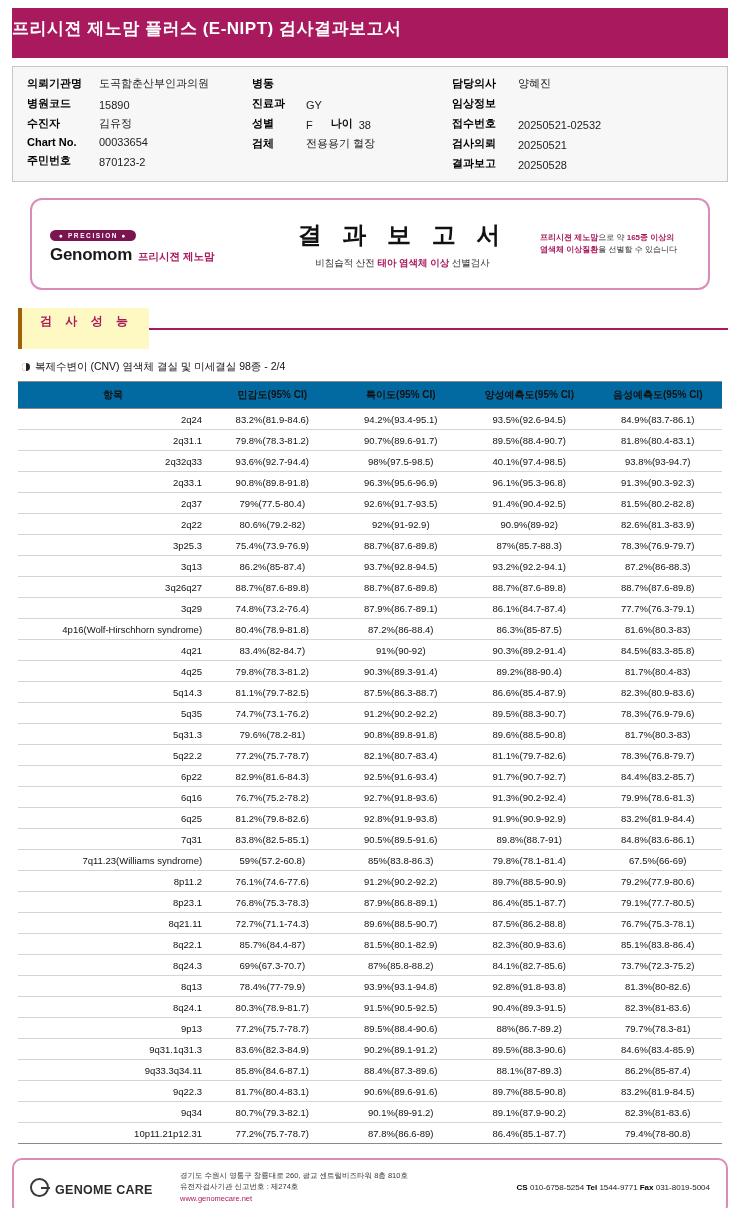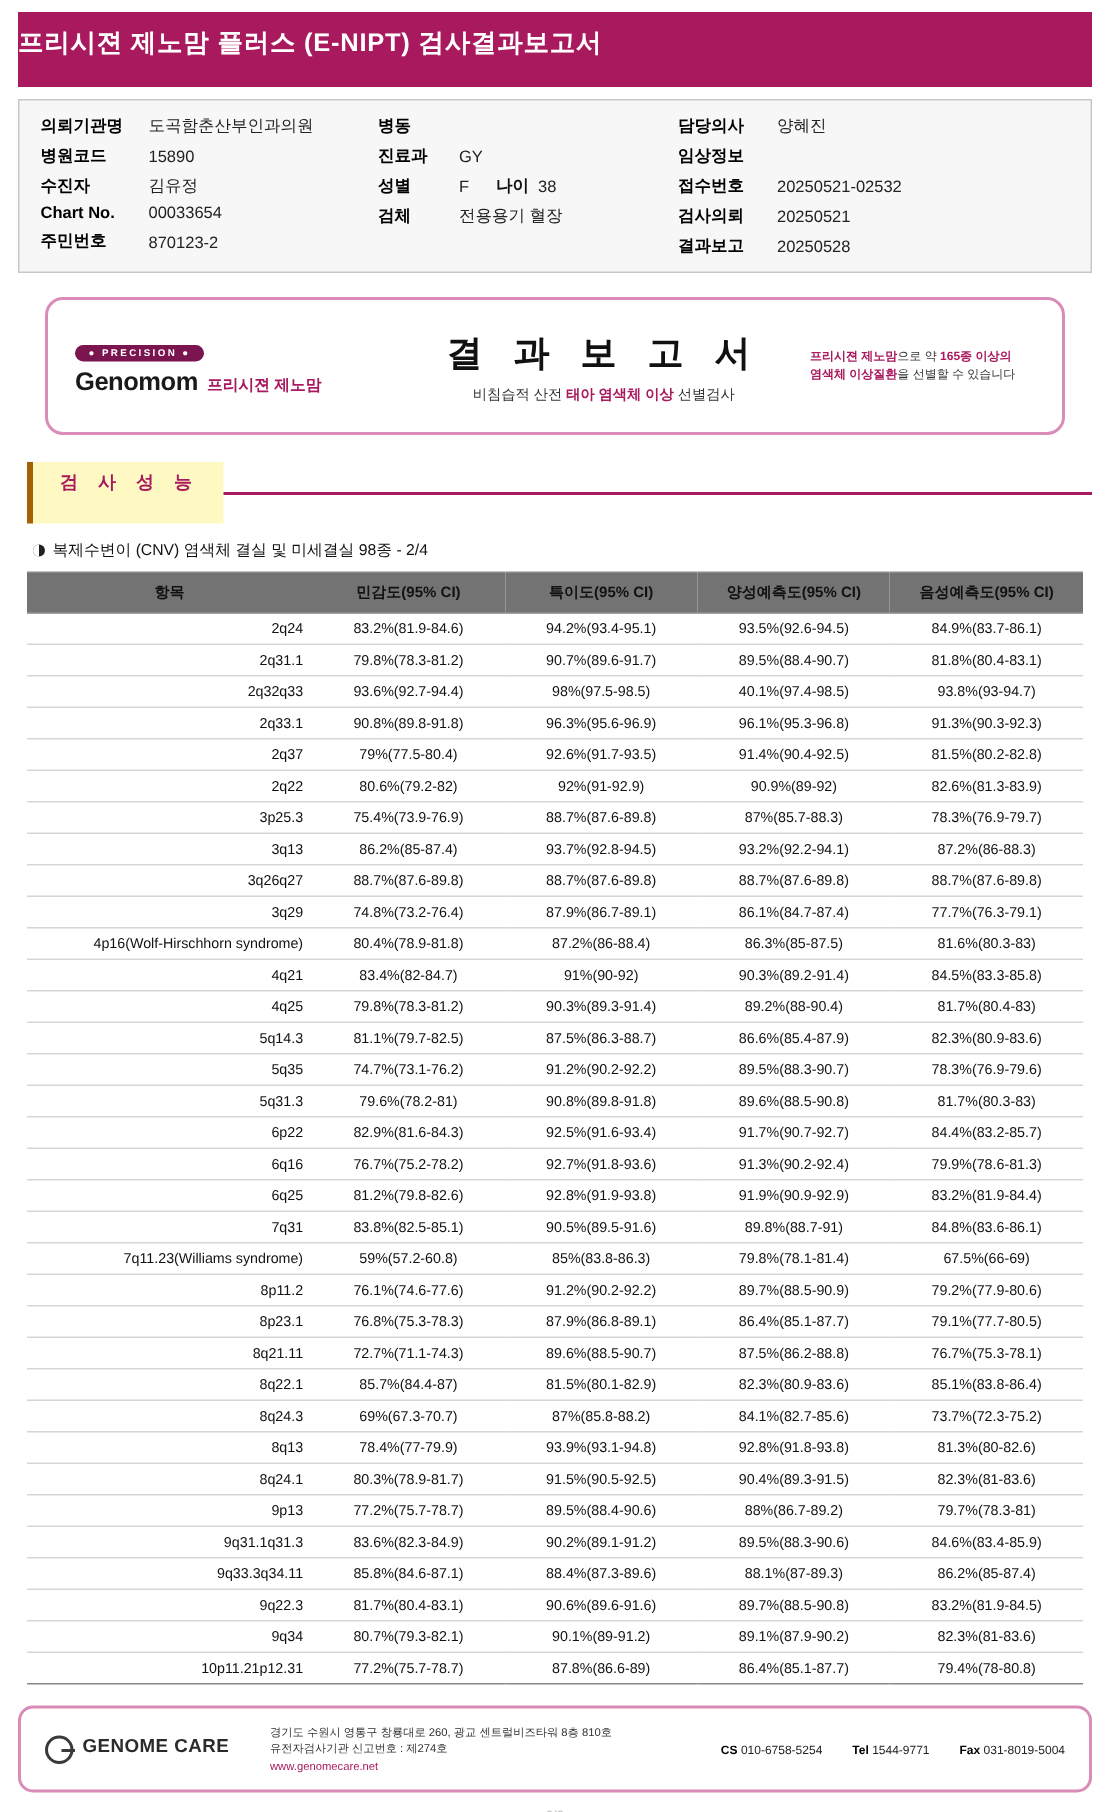--- a/index.html
+++ b/index.html
@@ -160,21 +160,21 @@
 
   
   table.data {
     width: calc(100% - 36px);
     margin: 7px 18px 0 18px;
     border-collapse: collapse;
     font-size: 9.5px;
     color: #111;
   }
   table.data thead th {
-    background: #737373;
+    background: #0369a1;
     border-top: 1px solid #8a8a8a;
     border-bottom: 1px solid #8a8a8a;
     font-weight: bold;
     padding: 6px 4px;
     text-align: center;
     font-size: 10px;
   }
   table.data tbody td {
     border-bottom: 1px solid #d5d5d5;
     padding: 4.5px 6px;
@@ -193,21 +193,21 @@
     margin: 14px 12px 0 12px;
     border: 2px solid #d98cb8;
     border-radius: 10px;
     height: 58px;
     display: flex;
     align-items: center;
     padding: 0 16px;
   }
   .gc-logo {
     display: flex;
-    align-items: flex-start;
+    align-items: flex-end;
     gap: 6px;
     width: 150px;
   }
   .gc-mark {
     width: 19px; height: 19px;
     border-radius: 50%;
     border: 2px solid #3a3a3a;
     position: relative;
   }
   .gc-mark::after {
@@ -227,21 +227,21 @@
     flex: 1;
     font-size: 7.5px;
     color: #333;
     line-height: 1.55;
   }
   .footer-addr .url { color: #a8195e; }
   .footer-contact {
     font-size: 8px;
     color: #222;
     display: flex;
-    gap: 20px;
+    gap: 2px;
     white-space: nowrap;
     text-align: center;
   }
   .footer-contact b { color: #000; }
   .page-num {
     text-align: center;
     font-size: 9px;
     color: #bdbdbd;
     margin-top: 10px;
     padding-bottom: 8px;
@@ -472,20 +472,27 @@
           <td>91.2%(90.2-92.2)</td>
           <td>89.5%(88.3-90.7)</td>
           <td>78.3%(76.9-79.6)</td>
         </tr>
         <tr>
           <td class="left">5q31.3</td>
           <td>79.6%(78.2-81)</td>
           <td>90.8%(89.8-91.8)</td>
           <td>89.6%(88.5-90.8)</td>
           <td>81.7%(80.3-83)</td>
+        </tr>
+        <tr>
+          <td class="left">5q22.2</td>
+          <td>77.2%(75.7-78.7)</td>
+          <td>82.1%(80.7-83.4)</td>
+          <td>81.1%(79.7-82.6)</td>
+          <td>78.3%(76.8-79.7)</td>
         </tr>
         <tr>
           <td class="left">6p22</td>
           <td>82.9%(81.6-84.3)</td>
           <td>92.5%(91.6-93.4)</td>
           <td>91.7%(90.7-92.7)</td>
           <td>84.4%(83.2-85.7)</td>
         </tr>
         <tr>
           <td class="left">6q16</td>

